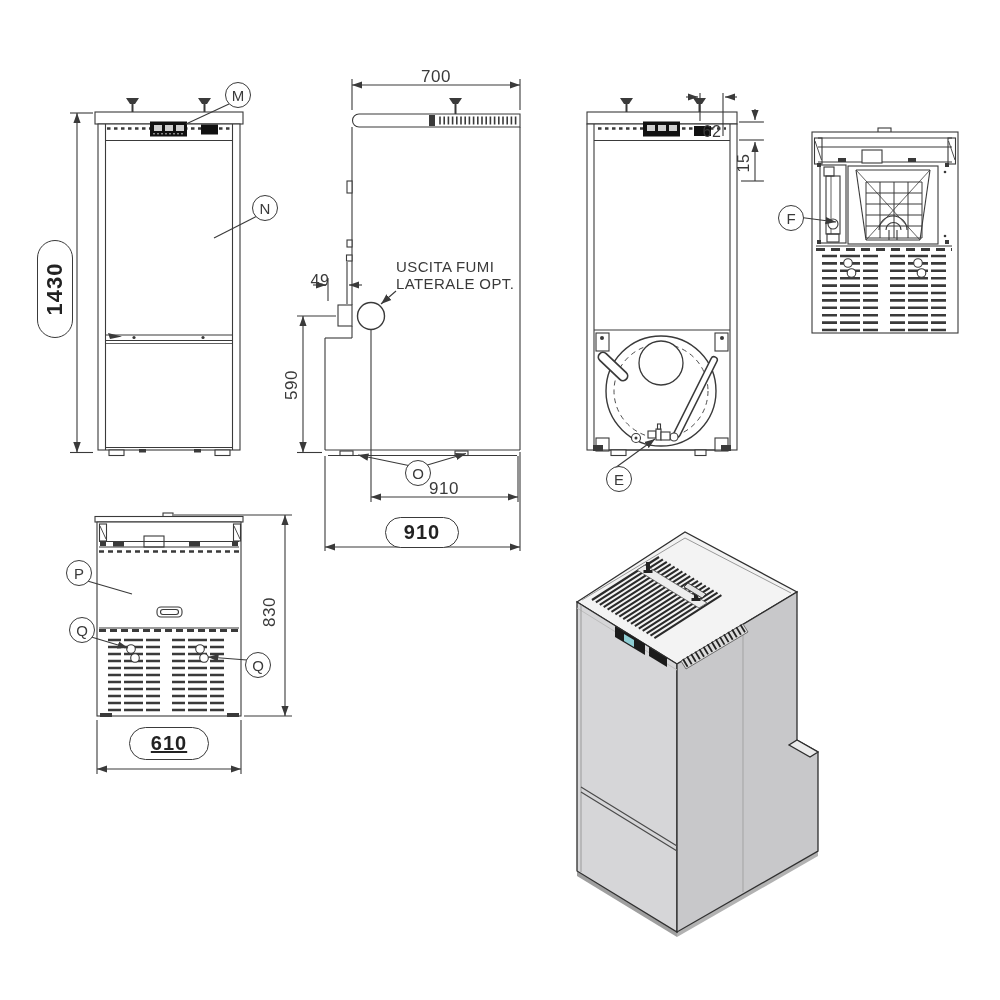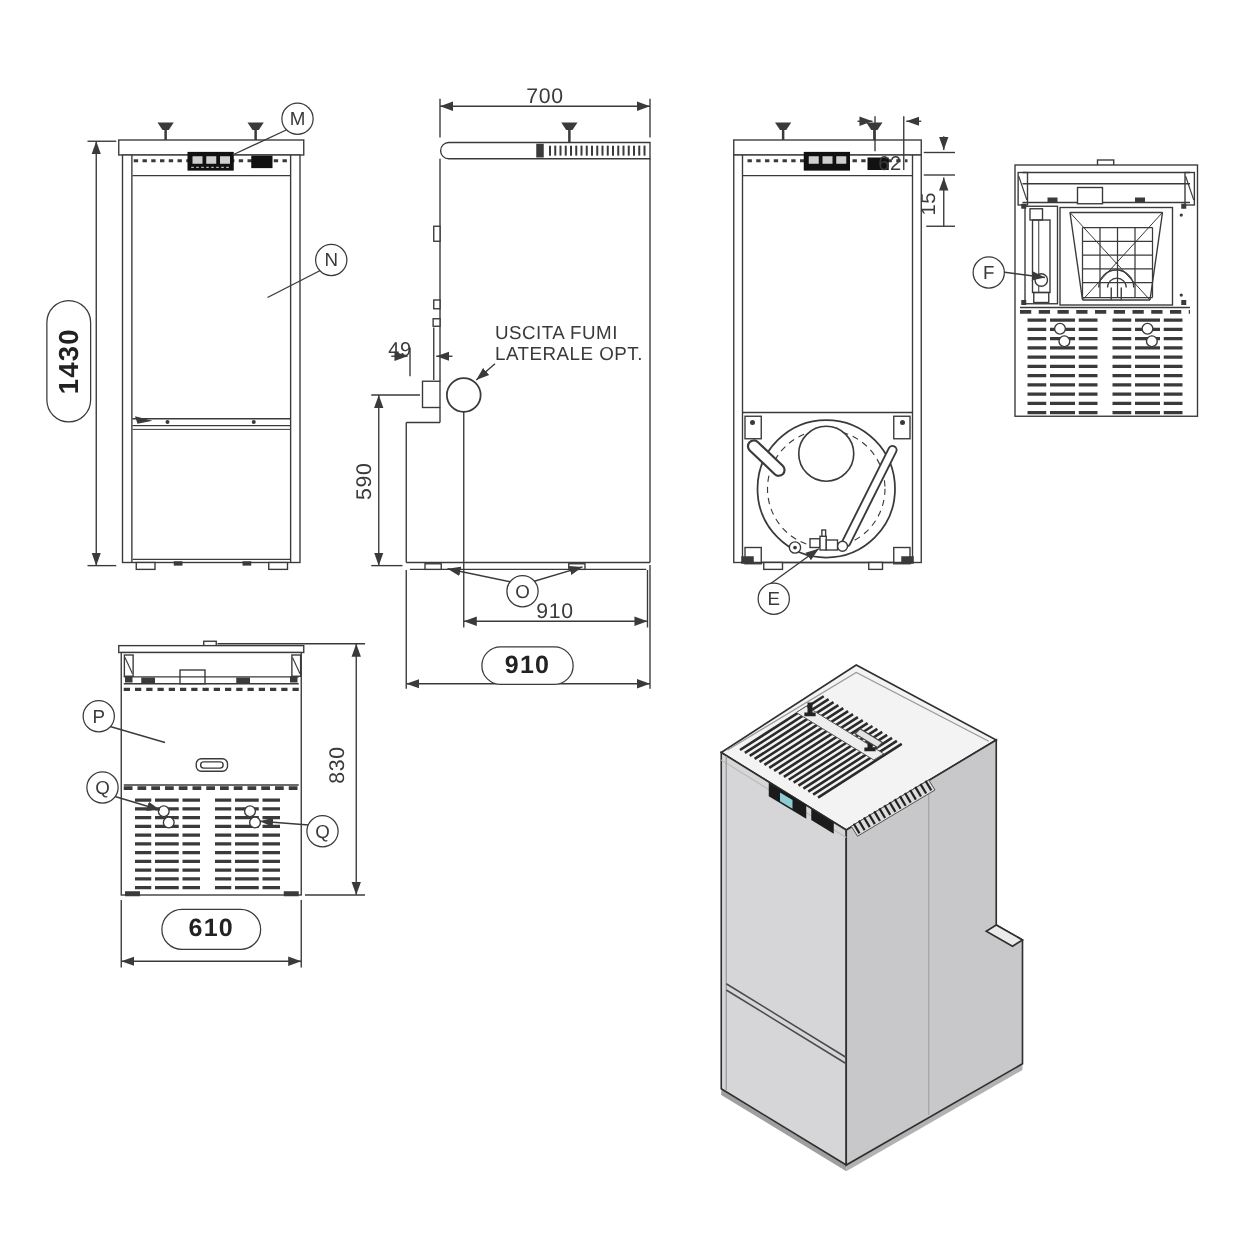--- a/index.html
+++ b/index.html
@@ -427,21 +427,21 @@
 <div class="pill" style="left:385px;top:517px;width:72px;height:29px;font-size:20px;">
   <span>910</span>
 </div>
 
 <div class="dim small" style="left:687px;top:76px;width:50px;margin-top:48px;">62</div>
 
 <div class="dim small rot" style="left:724px;top:155px;width:40px;height:16px;">15</div>
 
 <div class="dim rot" style="left:238px;top:603px;width:64px;height:18px;">830</div>
 
-<div class="pill" style="left:129px;top:727px;width:78px;height:31px;font-size:20px;">
+<div class="pill" style="left:129px;top:727px;width:78px;height:31px;font-size:20px;text-decoration:underline;">
   <span>610</span>
 </div>
 
 <div class="annot" style="left:396px;top:259px;width:130px;">
   <span>USCITA FUMI</span>
   <span>LATERALE OPT.</span>
 </div>
 
 <div class="callout" style="left:225px;top:82px;">
   <span>M</span>

